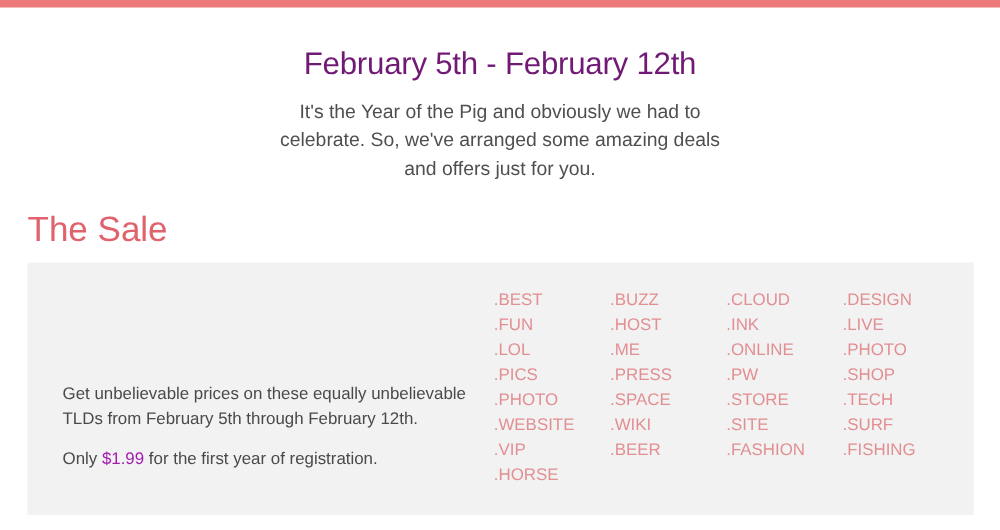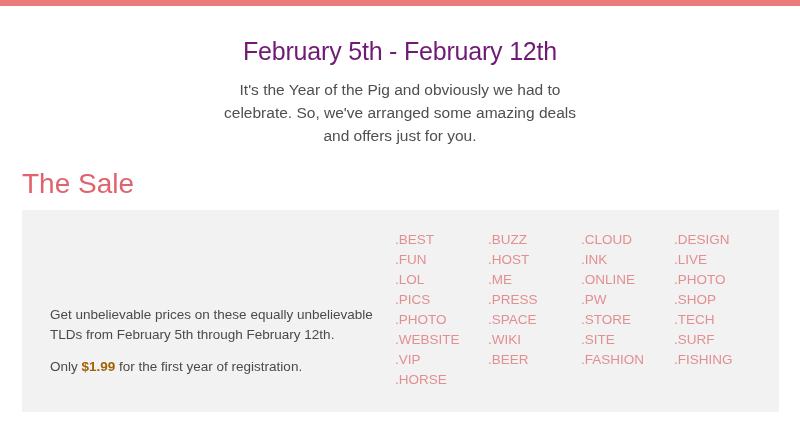--- a/index.html
+++ b/index.html
@@ -87,22 +87,22 @@
   }
 
   .panel-copy p {
     margin: 0 0 13px 0;
     font-size: 13.5px;
     line-height: 1.45;
     color: #4a4a4a;
   }
 
   .price {
-    color: #a16207;
-    font-weight: bold;
+    color: #a21caf;
+    font-weight: normal;
   }
 
   .tld-columns {
     display: flex;
     flex: 1 1 auto;
     margin-top: -2px;
   }
 
   .tld-col {
     width: 93px;

